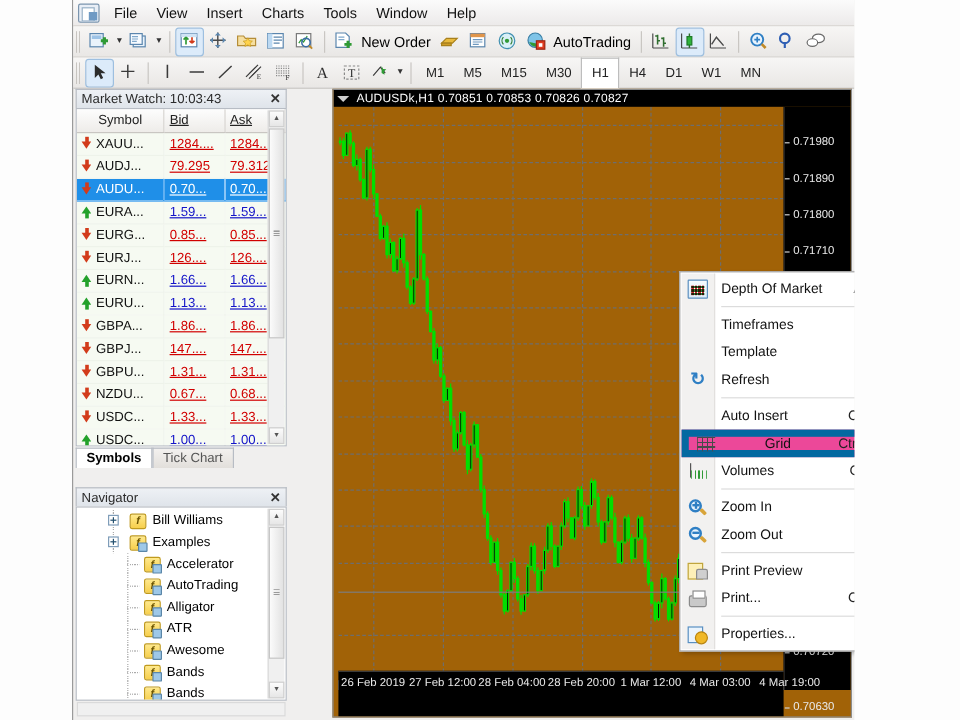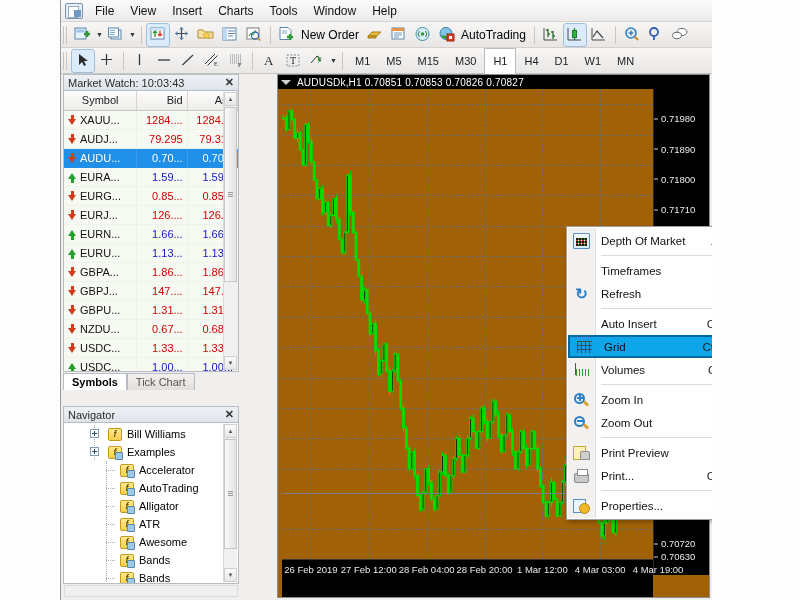--- a/index.html
+++ b/index.html
@@ -90,21 +90,21 @@
   #mw { position:absolute; left:0; top:0; right:0; height:316px; }
   #mw-body { position:absolute; left:0; top:16px; right:0; bottom:18px;
       border:1px solid #b7bcc4; background:#fff; overflow:hidden; }
   table.mw { width:100%; border-collapse:collapse; table-layout:fixed; }
   table.mw th {
     font-size:11px; font-weight:normal; text-align:center; padding:2px 4px;
     background:linear-gradient(180deg,#fdfdfd,#eeece9);
     border-right:1px solid #d8d5d1; border-bottom:1px solid #c9c6c2;
     color:#222; height:19px;
   }
-  table.mw th.r, table.mw td.r { text-align:right; }
+  table.mw th.r, table.mw td.r { text-align:left;text-decoration:underline; }
   table.mw td {
     font-size:11px; padding:1px 4px; height:19px;
     border-bottom:1px solid #eef3ea; border-right:1px solid #eef3ea;
     background:#f6faf2; white-space:nowrap; overflow:hidden;
   }
   table.mw tr.sel td { background:#1f8fe8; color:#fff !important; border-bottom-color:#1f8fe8; border-right-color:#3e9ff0; }
   td.sym { color:#111; }
   .up { color:#1414c8; }
   .down { color:#d10000; }
   .arrow { display:inline-block; width:9px; height:11px; margin-right:3px; vertical-align:-2px; position:relative; }
@@ -192,21 +192,21 @@
   #ctxmenu {
     position:absolute; left:505px; top:152px; width:182px;
     background:#ffffff; border:1px solid #a0a0a0;
     box-shadow:2px 2px 4px rgba(0,0,0,.28); z-index:40;
     padding:2px 0;
   }
   #ctxmenu .gutter { position:absolute; left:1px; top:1px; bottom:1px; width:28px;
       background:#f2f1f0; border-right:1px solid #e2e0de; }
   .mrow { position:relative; height:23px; display:flex; align-items:center;
       font-size:11.5px; color:#111; padding-left:34px; padding-right:8px; cursor:default; z-index:2; }
-  .mrow.hl { background:#0ea5e9; border:2px solid #0369a1; margin:0 1px; height:23px; }
+  .mrow.hl { background:#ec4899; border:6px solid #0369a1; margin:0 1px; height:23px;text-align:center; }
   .mrow .lbl { flex:1; }
   .mrow .acc { color:#222; font-size:11.5px; margin-left:10px; }
   .msep { height:1px; background:#dcdcdc; margin:3px 6px 3px 34px; }
   .micon { position:absolute; left:6px; top:50%; margin-top:-8px; width:17px; height:16px; }
 
   
   .ic-dom { background:linear-gradient(180deg,#f6fbff,#d8ecfb); border:1px solid #5a8fc0; border-radius:1px; }
   .ic-dom:after{ content:""; position:absolute; left:2px; top:4px; right:2px; bottom:2px;
       background:repeating-linear-gradient(180deg,#2f7d32 0 2px,#fff 2px 3px),
                  repeating-linear-gradient(90deg,#c33 0 2px,#fff 2px 3px); background-blend-mode:multiply; }
@@ -1358,21 +1358,21 @@
             <div class="pl" style="top: 150.688px;">0.71620</div>
             <div class="pl" style="top: 181.062px;">0.71530</div>
             <div class="pl" style="top: 211.437px;">0.71440</div>
             <div class="pl" style="top: 241.812px;">0.71350</div>
             <div class="pl" style="top: 272.187px;">0.71260</div>
             <div class="pl" style="top: 302.562px;">0.71170</div>
             <div class="pl" style="top: 332.937px;">0.71080</div>
             <div class="pl" style="top: 363.312px;">0.70990</div>
             <div class="pl" style="top: 393.688px;">0.70900</div>
             <div class="pl" style="top: 454.437px;">0.70720</div>
-            <div class="pl" style="top: 467px;">0.70630</div>
+            <div class="pl" style="top: 500px;">0.70630</div>
             <div class="pl" style="top: 424.062px;">0.70810</div>
             <div class="cur" style="top: 418.325px;">0.70827</div>
           </div>
         <div id="chart-hscroll"></div>
         <div id="timeaxis">
             <div class="tl" style="left: 28.9286px;">26 Feb 2019</div>
             <div class="tl" style="left: 86.7857px;">27 Feb 12:00</div>
             <div class="tl" style="left: 144.643px;">28 Feb 04:00</div>
             <div class="tl" style="left: 202.5px;">28 Feb 20:00</div>
             <div class="tl" style="left: 260.357px;">1 Mar 12:00</div>
@@ -1387,20 +1387,23 @@
             <div class="mrow">
               <span class="micon ic-dom"></span>
               <span class="lbl">Depth Of Market</span>
               <span class="acc">Alt+B</span>
             </div>
             <div class="msep"></div>
             <div class="mrow">
               <span class="lbl">Timeframes</span>
             </div>
             <div class="mrow">
+              <span class="lbl">Template</span>
+            </div>
+            <div class="mrow">
               <span class="micon ic-refresh">↻</span>
               <span class="lbl">Refresh</span>
             </div>
             <div class="msep"></div>
             <div class="mrow">
               <span class="lbl">Auto Insert</span>
               <span class="acc">Ctrl+A</span>
             </div>
             <div class="mrow hl">
               <span class="micon ic-grid"></span>

